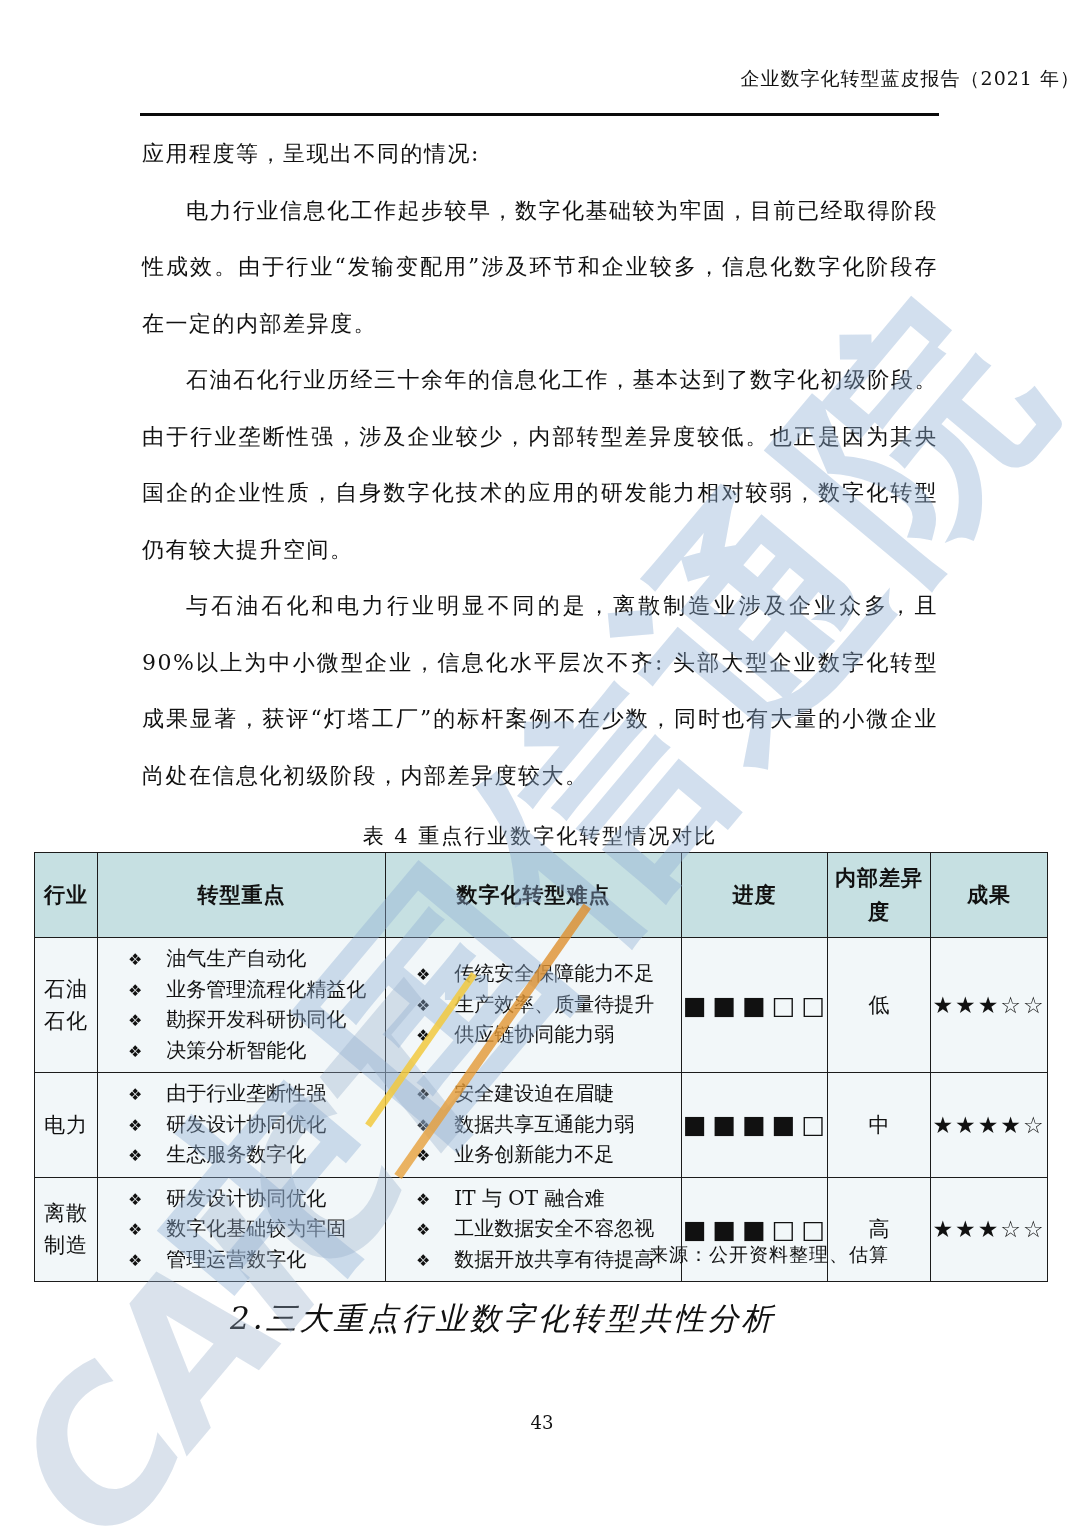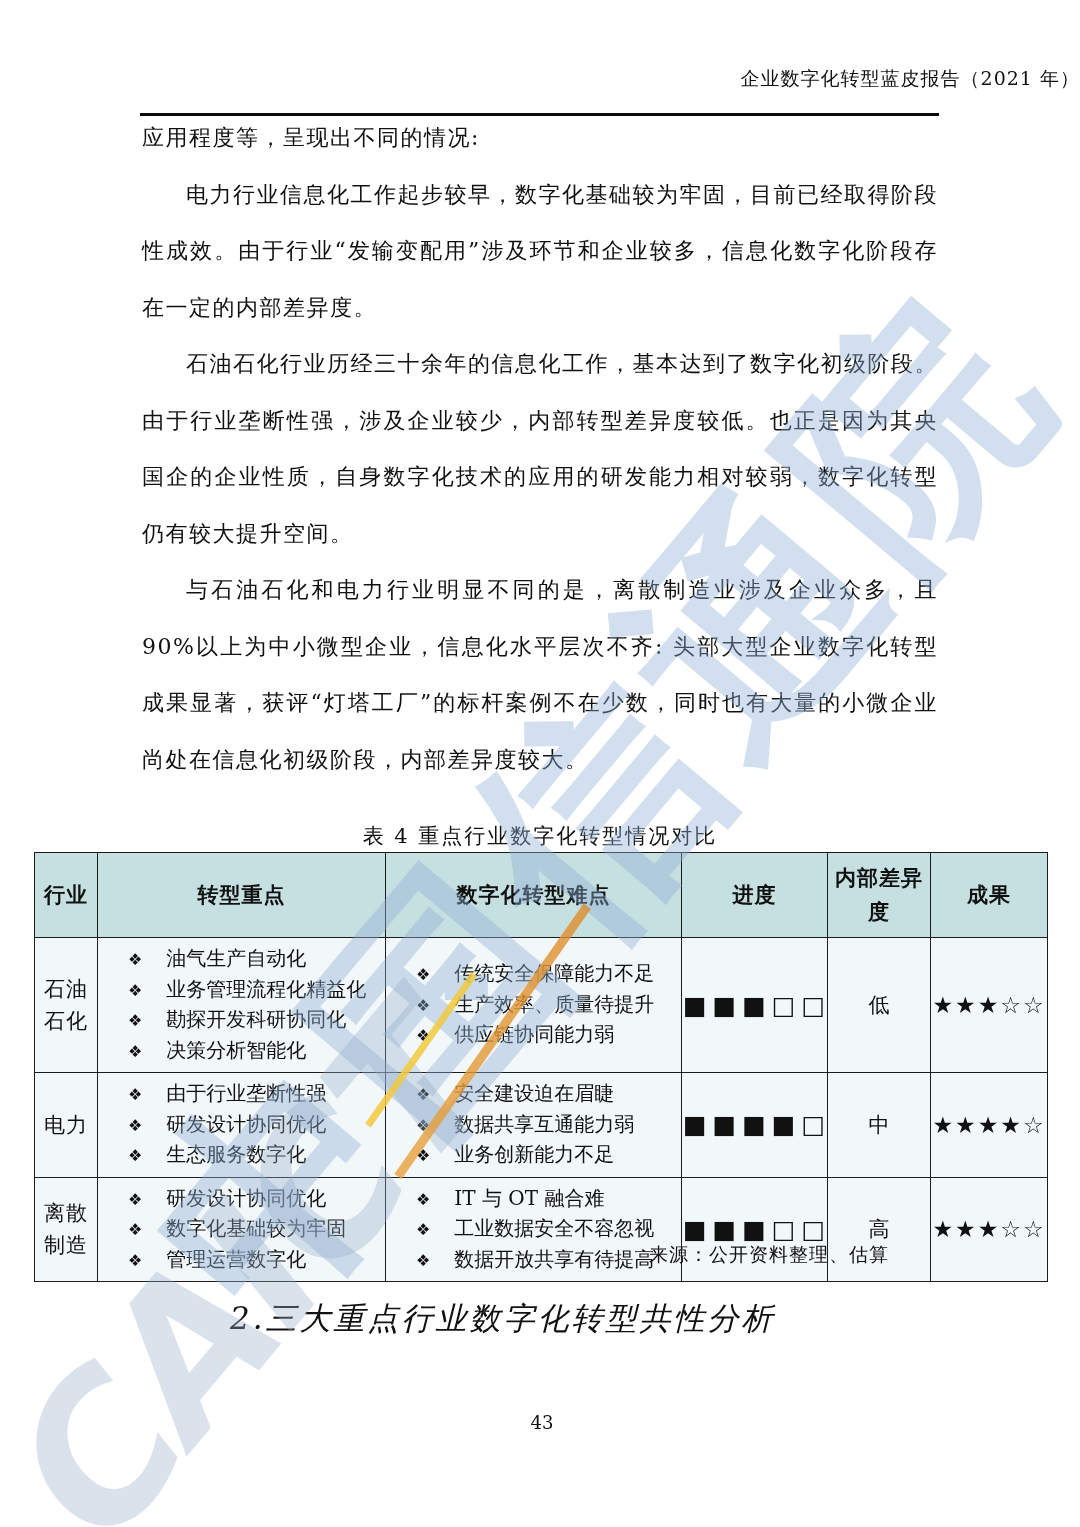--- a/index.html
+++ b/index.html
@@ -5,21 +5,21 @@
   html,body{margin:0;padding:0;background:#ffffff;}
   .page{
     position:relative;width:1080px;height:1527px;background:#ffffff;
     overflow:hidden;font-family:"DejaVu Serif","Liberation Serif",serif;color:#111;
   }
   
   .doc-header-title{position:absolute;top:66px;left:0;right:0;text-align:right;
     font-size:19px;letter-spacing:1px;}
   .doc-header-rule{position:absolute;top:113px;left:140px;right:141px;height:3px;background:#0a0a0a;}
   
-  .body-text{position:absolute;top:110px;left:142px;right:142px;}
+  .body-text{position:absolute;top:126px;left:142px;right:142px;}
   .body-text p{margin:0;font-size:22px;line-height:56.5px;text-align:justify;
     letter-spacing:1.5px;text-indent:2em;}
   .body-text p.no-indent{text-indent:0;}
   
   .table-caption{position:absolute;top:822px;left:0;right:0;text-align:center;
     font-size:21px;letter-spacing:2px;}
   table.industry-table{position:absolute;top:852px;left:34px;width:1013px;
     border-collapse:collapse;table-layout:fixed;}
   .industry-table th,.industry-table td{border:1.8px solid #1c1c1c;vertical-align:middle;}
   .industry-table thead tr{height:85px;}

